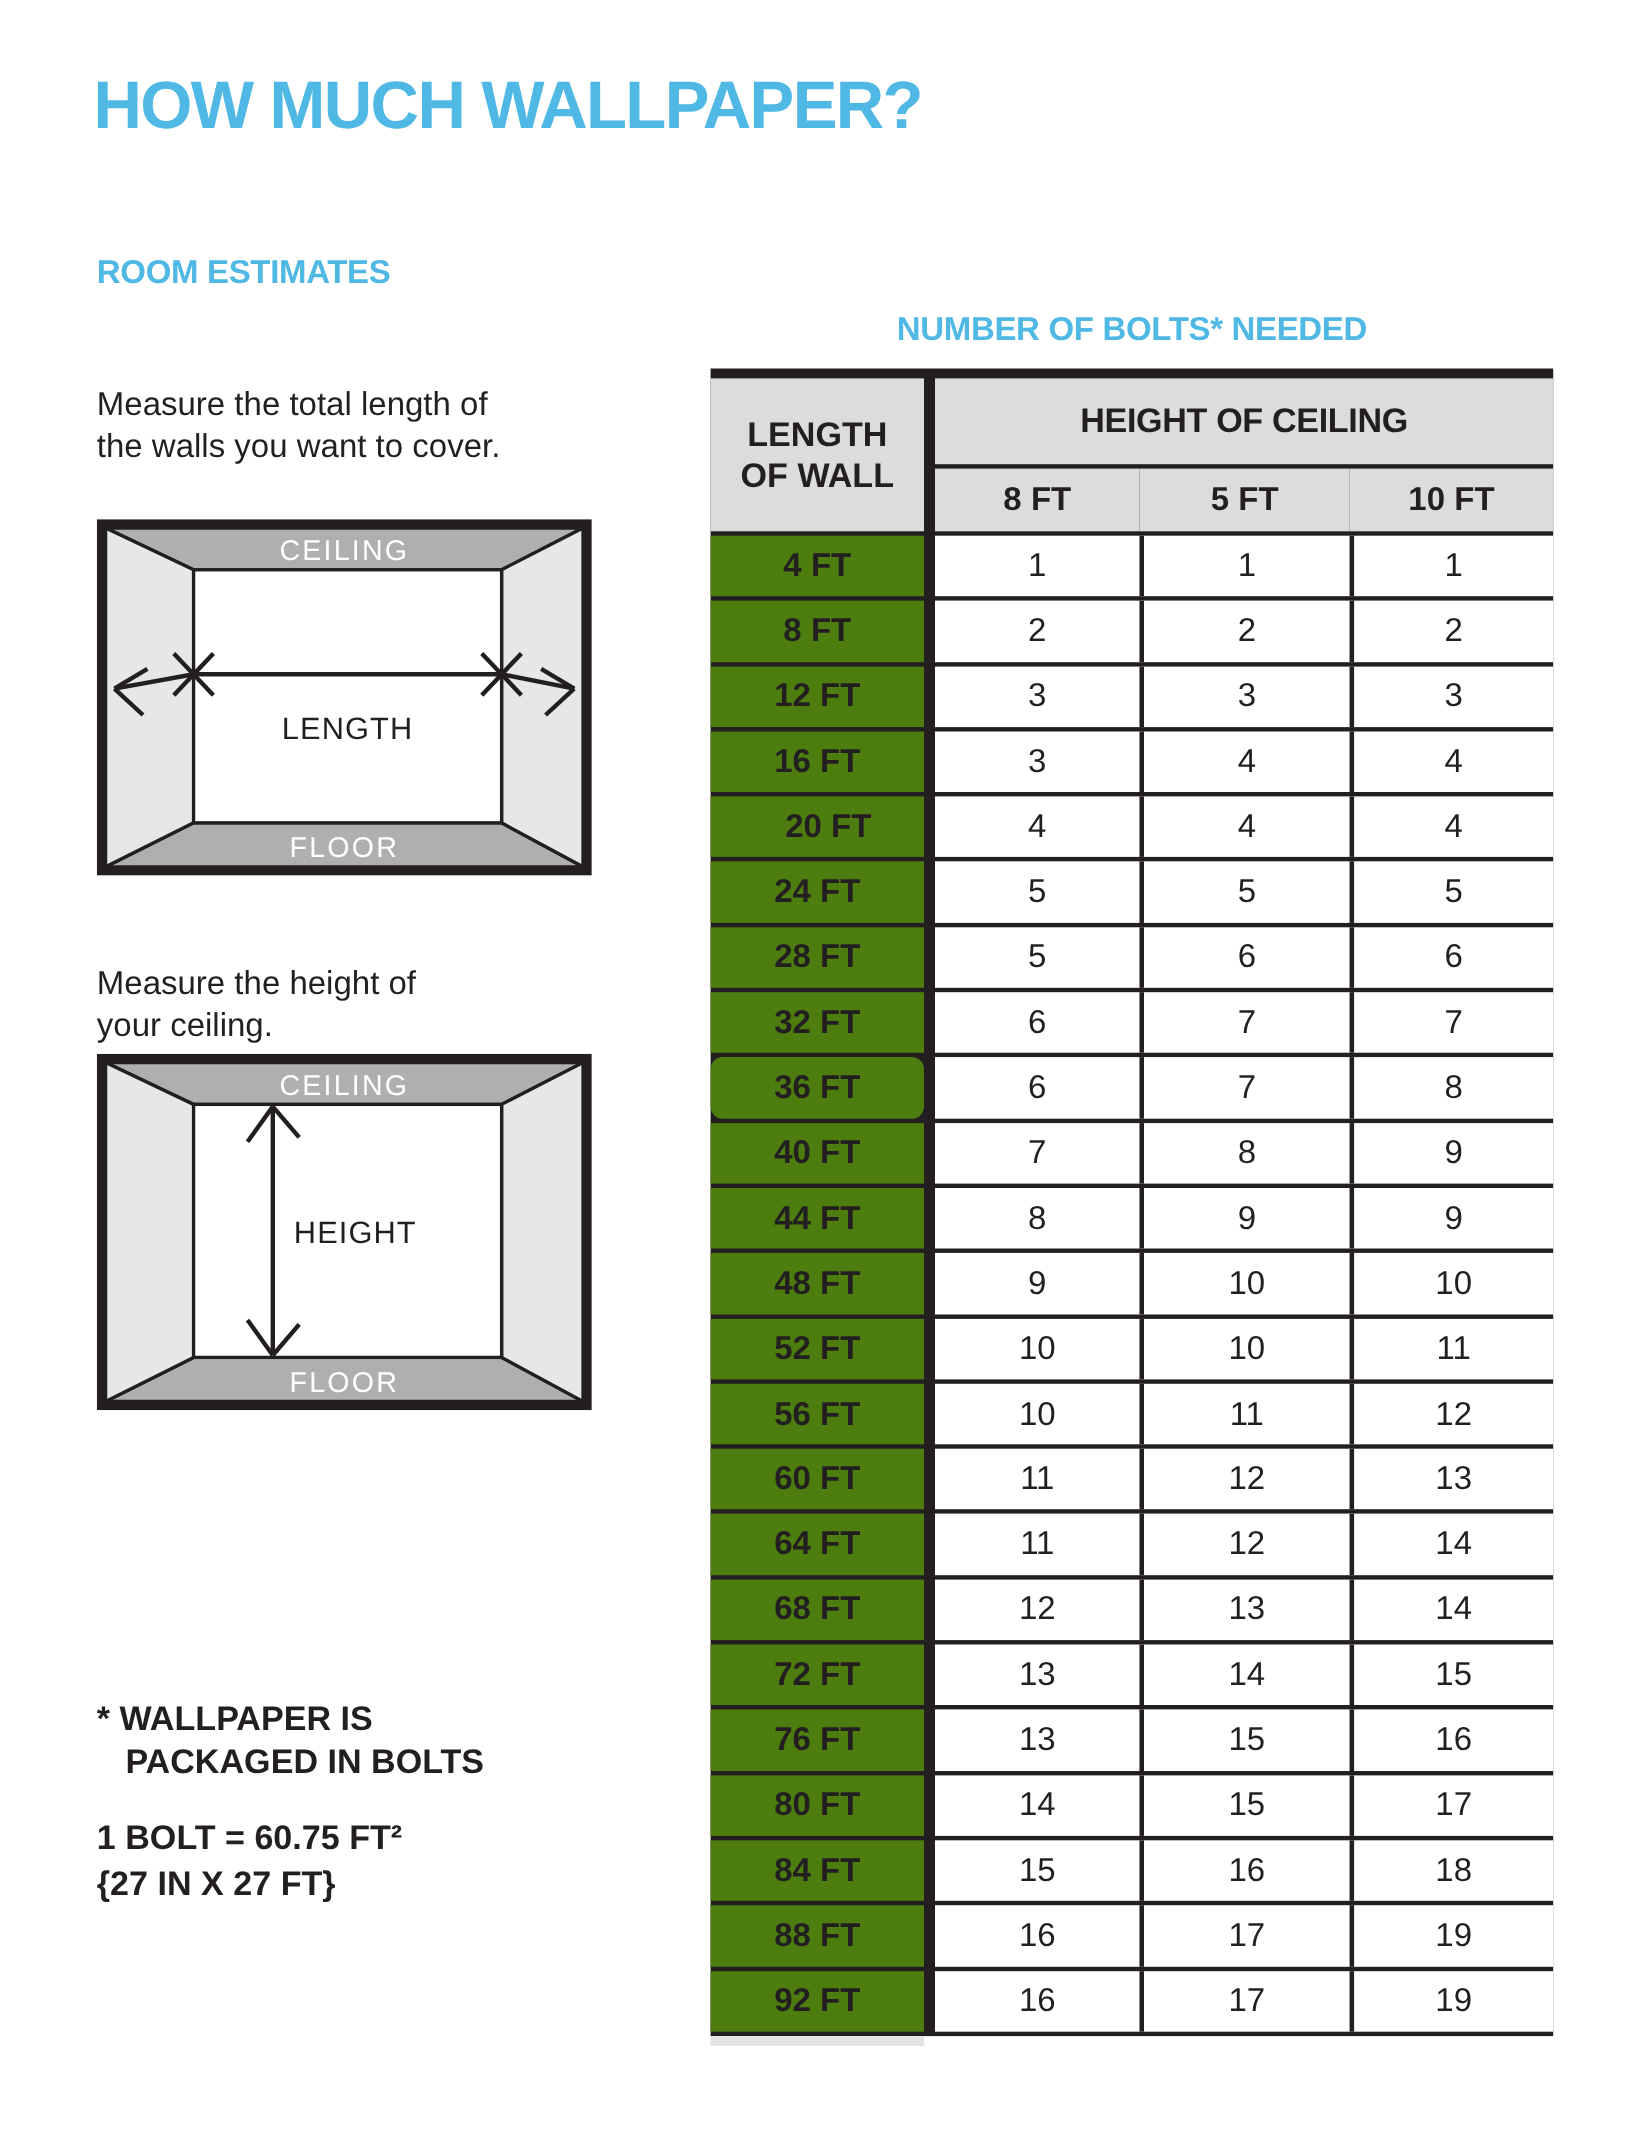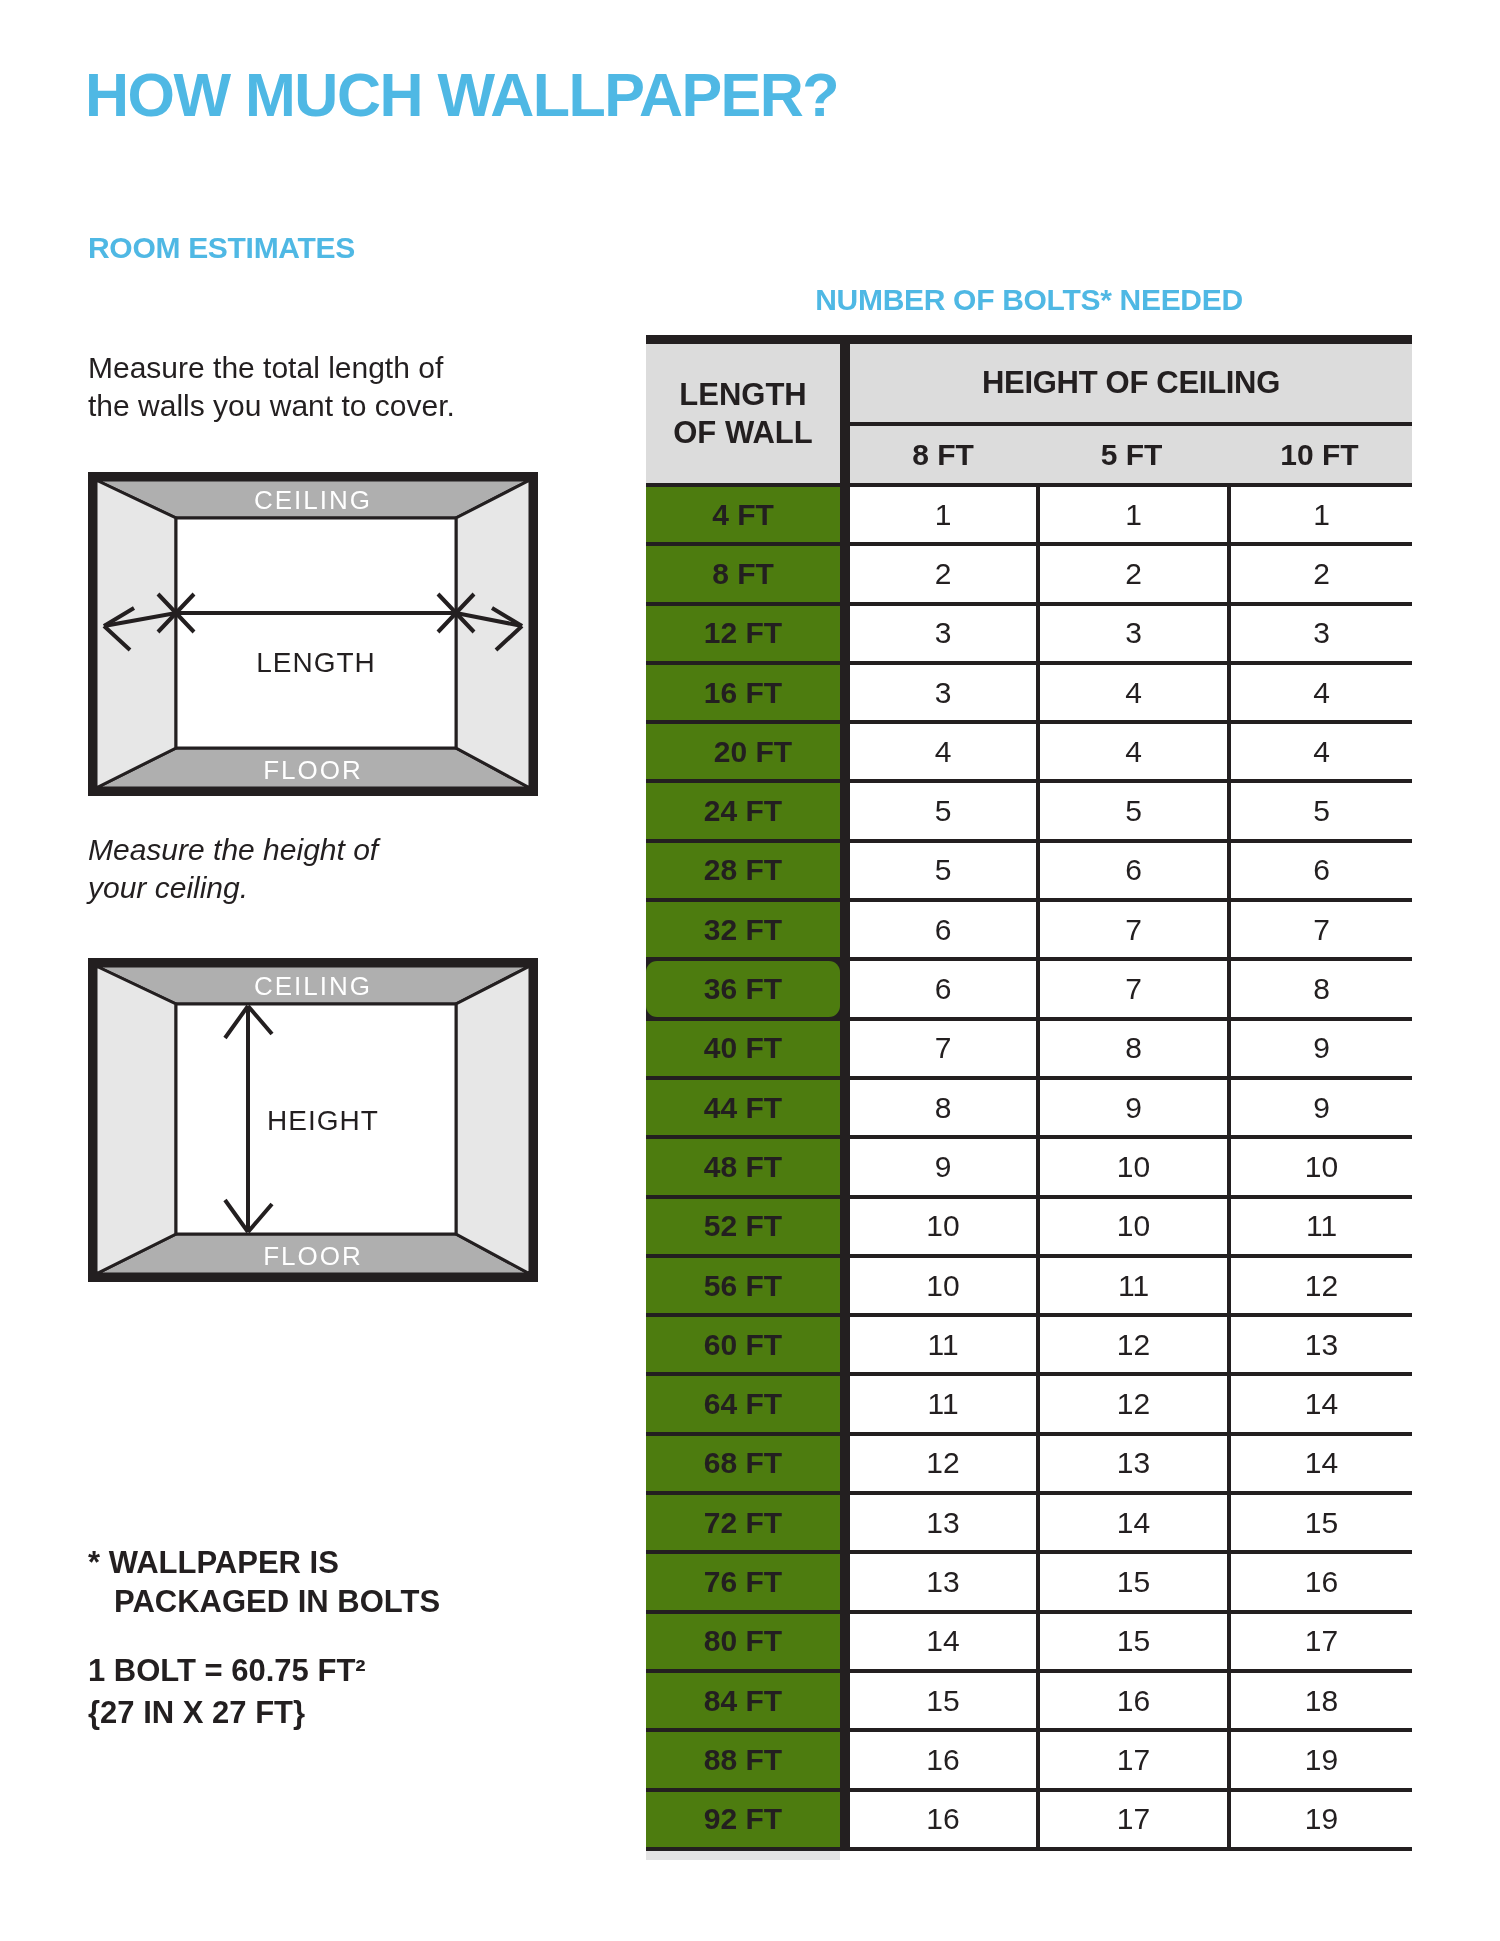--- a/index.html
+++ b/index.html
@@ -18,21 +18,21 @@
     position:absolute; font-size:30px; font-weight:bold;
     color:#4FB8E4; letter-spacing:-0.3px;
   }
   .room-estimates-heading { left:88px; top:231px; }
   .bolts-heading { left:646px; top:283px; width:766px; text-align:center; }
   .para {
     position:absolute; left:88px; font-size:30px; line-height:38px;
     white-space:pre-line; color:#231F20;
   }
   .para-length { top:349px; }
-  .para-height { top:831px;font-style:italic; }
+  .para-height { top:876px; }
   .para-chart  { top:1337px; }
   .footnote {
     position:absolute; left:88px; top:1543px;
     font-size:31px; font-weight:bold; line-height:39px;
   }
   .footnote .indent { padding-left:26px; }
   .bolt-info {
     position:absolute; left:88px; top:1650px;
     font-size:31px; font-weight:bold; line-height:42px;
   }

